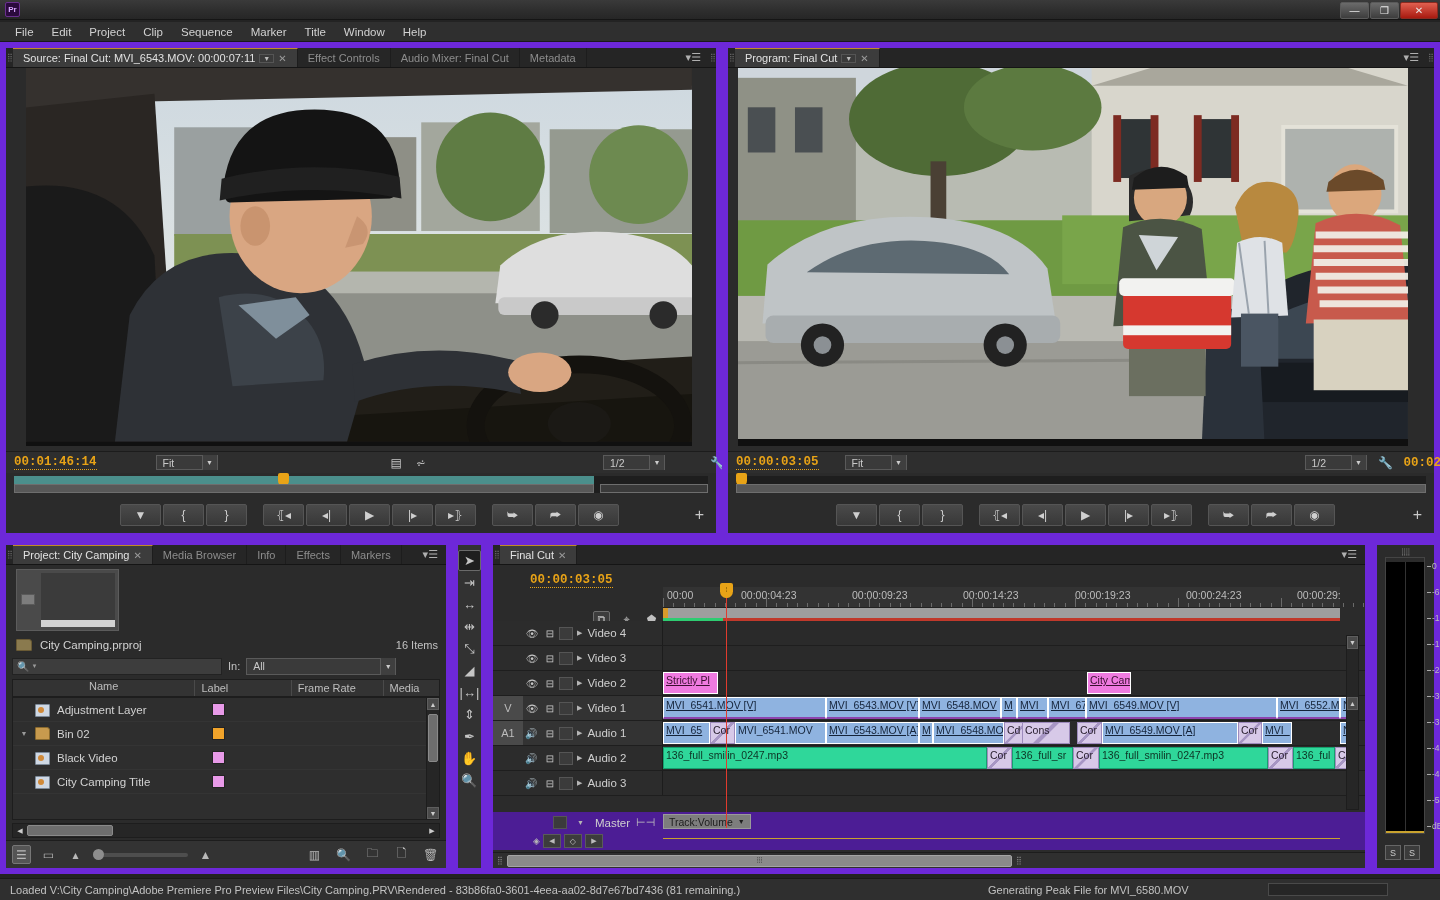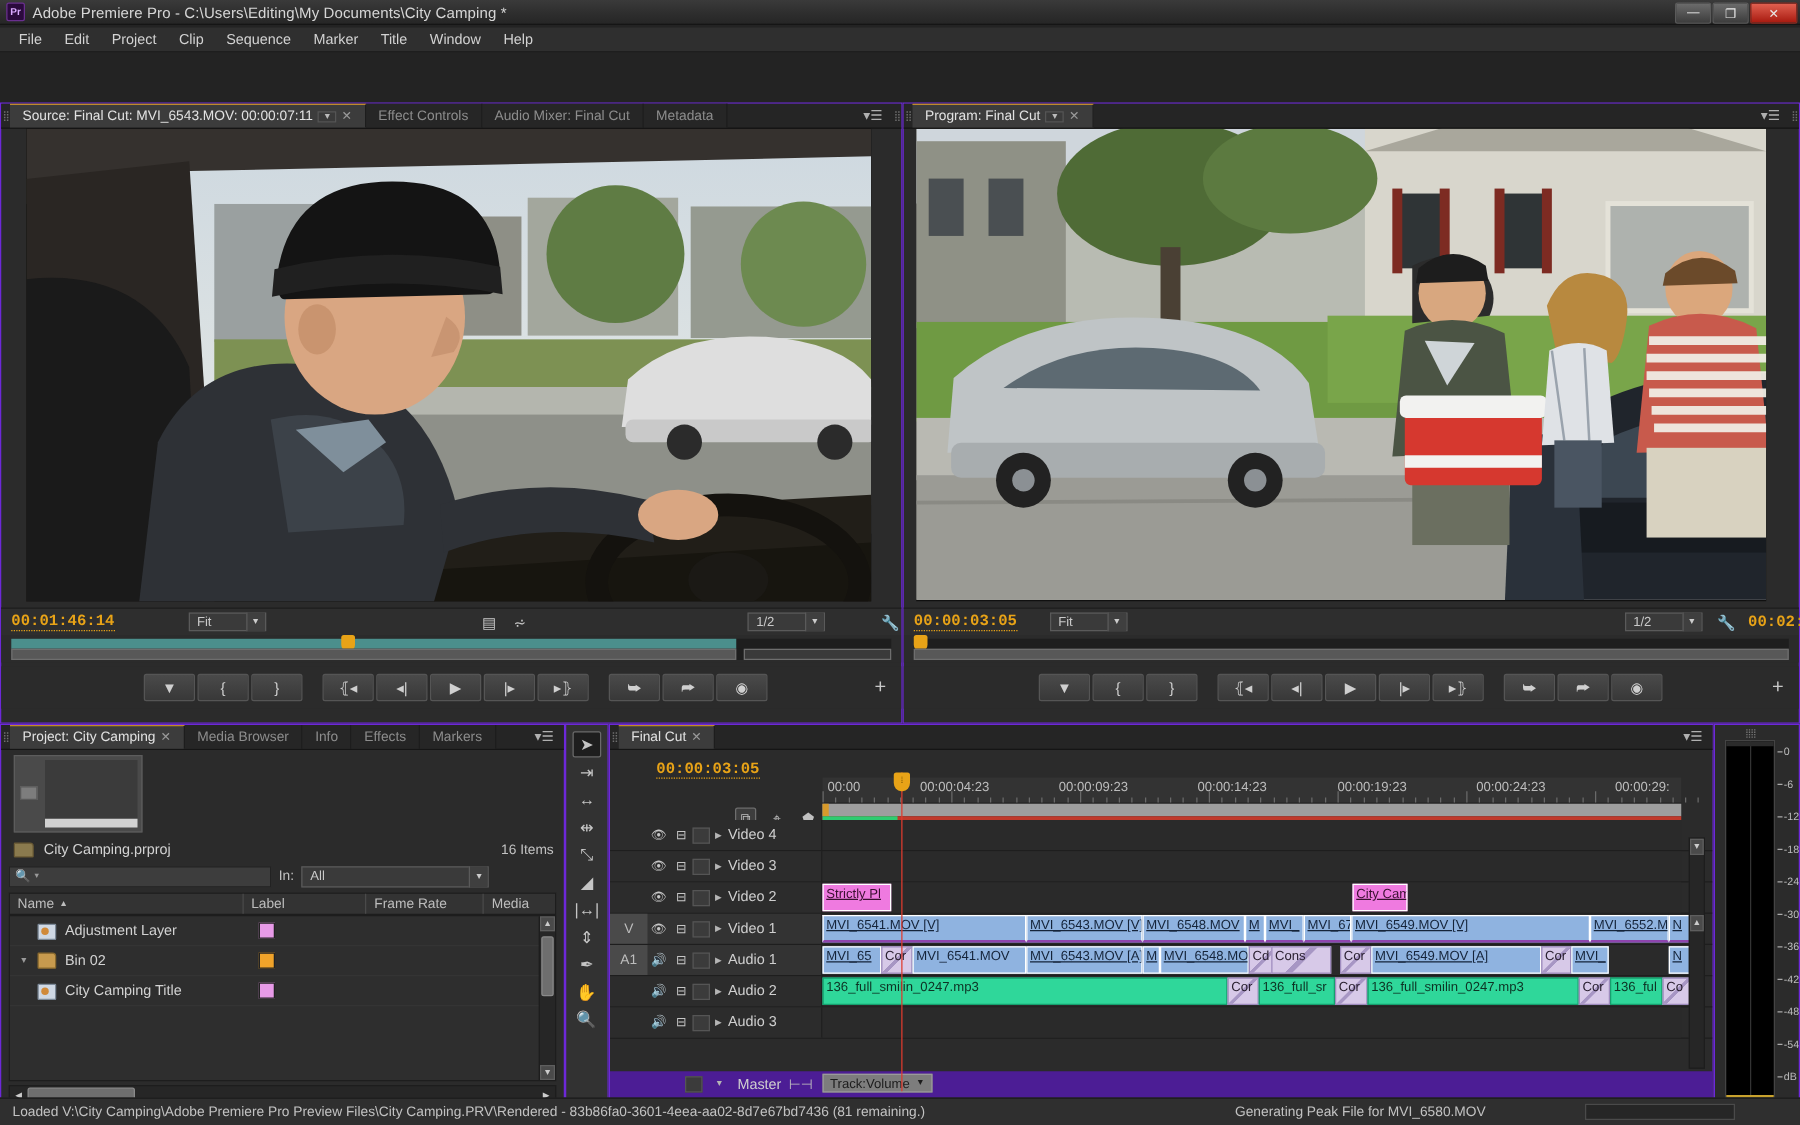--- a/index.html
+++ b/index.html
@@ -39,21 +39,21 @@
 
   
   .menubar {
     position:absolute; left:0; top:22px; width:1440px; height:20px;
     background:#2f2f2f; border-bottom:1px solid #1a1a1a;
     display:flex; align-items:center; padding-left:6px; gap:0px;
   }
   .menu-item { padding:2px 9px; font-size:11.5px; color:#d2d2d2; }
 
   
-  .panel { position:absolute; background:#2b2b2b; border:1px solid #6d28d9;margin-top:40px; }
+  .panel { position:absolute; background:#2b2b2b; border:6px solid #6d28d9; }
   .tabbar {
     height:20px; background:#252525; display:flex; align-items:stretch;
     border-bottom:1px solid #151515; position:relative;
   }
   .griphandle {
     width:7px; display:flex; align-items:center; justify-content:center;
     color:#6e6e6e; font-size:9px; letter-spacing:-1px;
   }
   .griphandle:before { content:"⣿"; font-size:8px; }
   .tab {
@@ -243,21 +243,20 @@
   
   .scene { position:absolute; inset:0; }
 </style>
 </head>
 <body>
 
 <div id="app">
 
   <div class="titlebar">
     <div class="pr-logo">Pr</div>
-    <div class="title-text">Adobe Premiere Pro - C:\Users\Editing\My Documents\City Camping *</div>
     <div class="win-btns">
       <div class="win-btn">—</div>
       <div class="win-btn">❐</div>
       <div class="win-btn close">✕</div>
     </div>
   </div>
 
   <div class="menubar">
     <div class="menu-item">File</div>
     <div class="menu-item">Edit</div>
@@ -558,41 +557,47 @@
         <input style="background: transparent; border: none; outline: none; color: rgb(221, 221, 221); font-size: 11px; width: 150px;" placeholder="">
       </div>
       <span style="font-size:11px;color:#c2c2c2;">In:</span>
       <div class="sel" style="width:150px;height:17px;">
         <span>All</span>
         <span class="dd">▼</span>
       </div>
     </div>
 
     <div class="listhead">
-      <div class="lh-cell" style="width:200px;">
+      <div class="lh-cell" style="width:200px;flex-direction:column;">
         <span>Name</span>
         <span style="font-size:7px;">▲</span>
       </div>
       <div class="lh-cell" style="width:105px;">Label</div>
       <div class="lh-cell" style="width:100px;">Frame Rate</div>
       <div class="lh-cell" style="width:60px;border-right:none;">Media</div>
     </div>
 
     <div class="listbody">
       <div class="li">
         <span class="disc"></span>
         <span class="ico clip"></span>
         <span style="width:155px;">Adjustment Layer</span>
         <span class="swatch" style="background:#e89ae8;"></span>
       </div>
       <div class="li">
         <span class="disc">▼</span>
         <span class="ico bin"></span>
         <span style="width:155px;">Bin 02</span>
         <span class="swatch" style="background:#f0a32a;"></span>
+      </div>
+      <div class="li">
+        <span class="disc"></span>
+        <span class="ico clip"></span>
+        <span style="width:155px;">Black Video</span>
+        <span class="swatch" style="background:#e89ae8;"></span>
       </div>
       <div class="li">
         <span class="disc"></span>
         <span class="ico clip"></span>
         <span style="width:155px;">City Camping Title</span>
         <span class="swatch" style="background:#e89ae8;"></span>
       </div>
 
       <div style="position:absolute;right:0;top:0;bottom:0;width:13px;background:#262626;border-left:1px solid #1d1d1d;">
         <div style="height:12px;background:#4a4a4a;border:1px solid #5e5e5e;text-align:center;font-size:7px;color:#ccc;line-height:11px;">▲</div>

